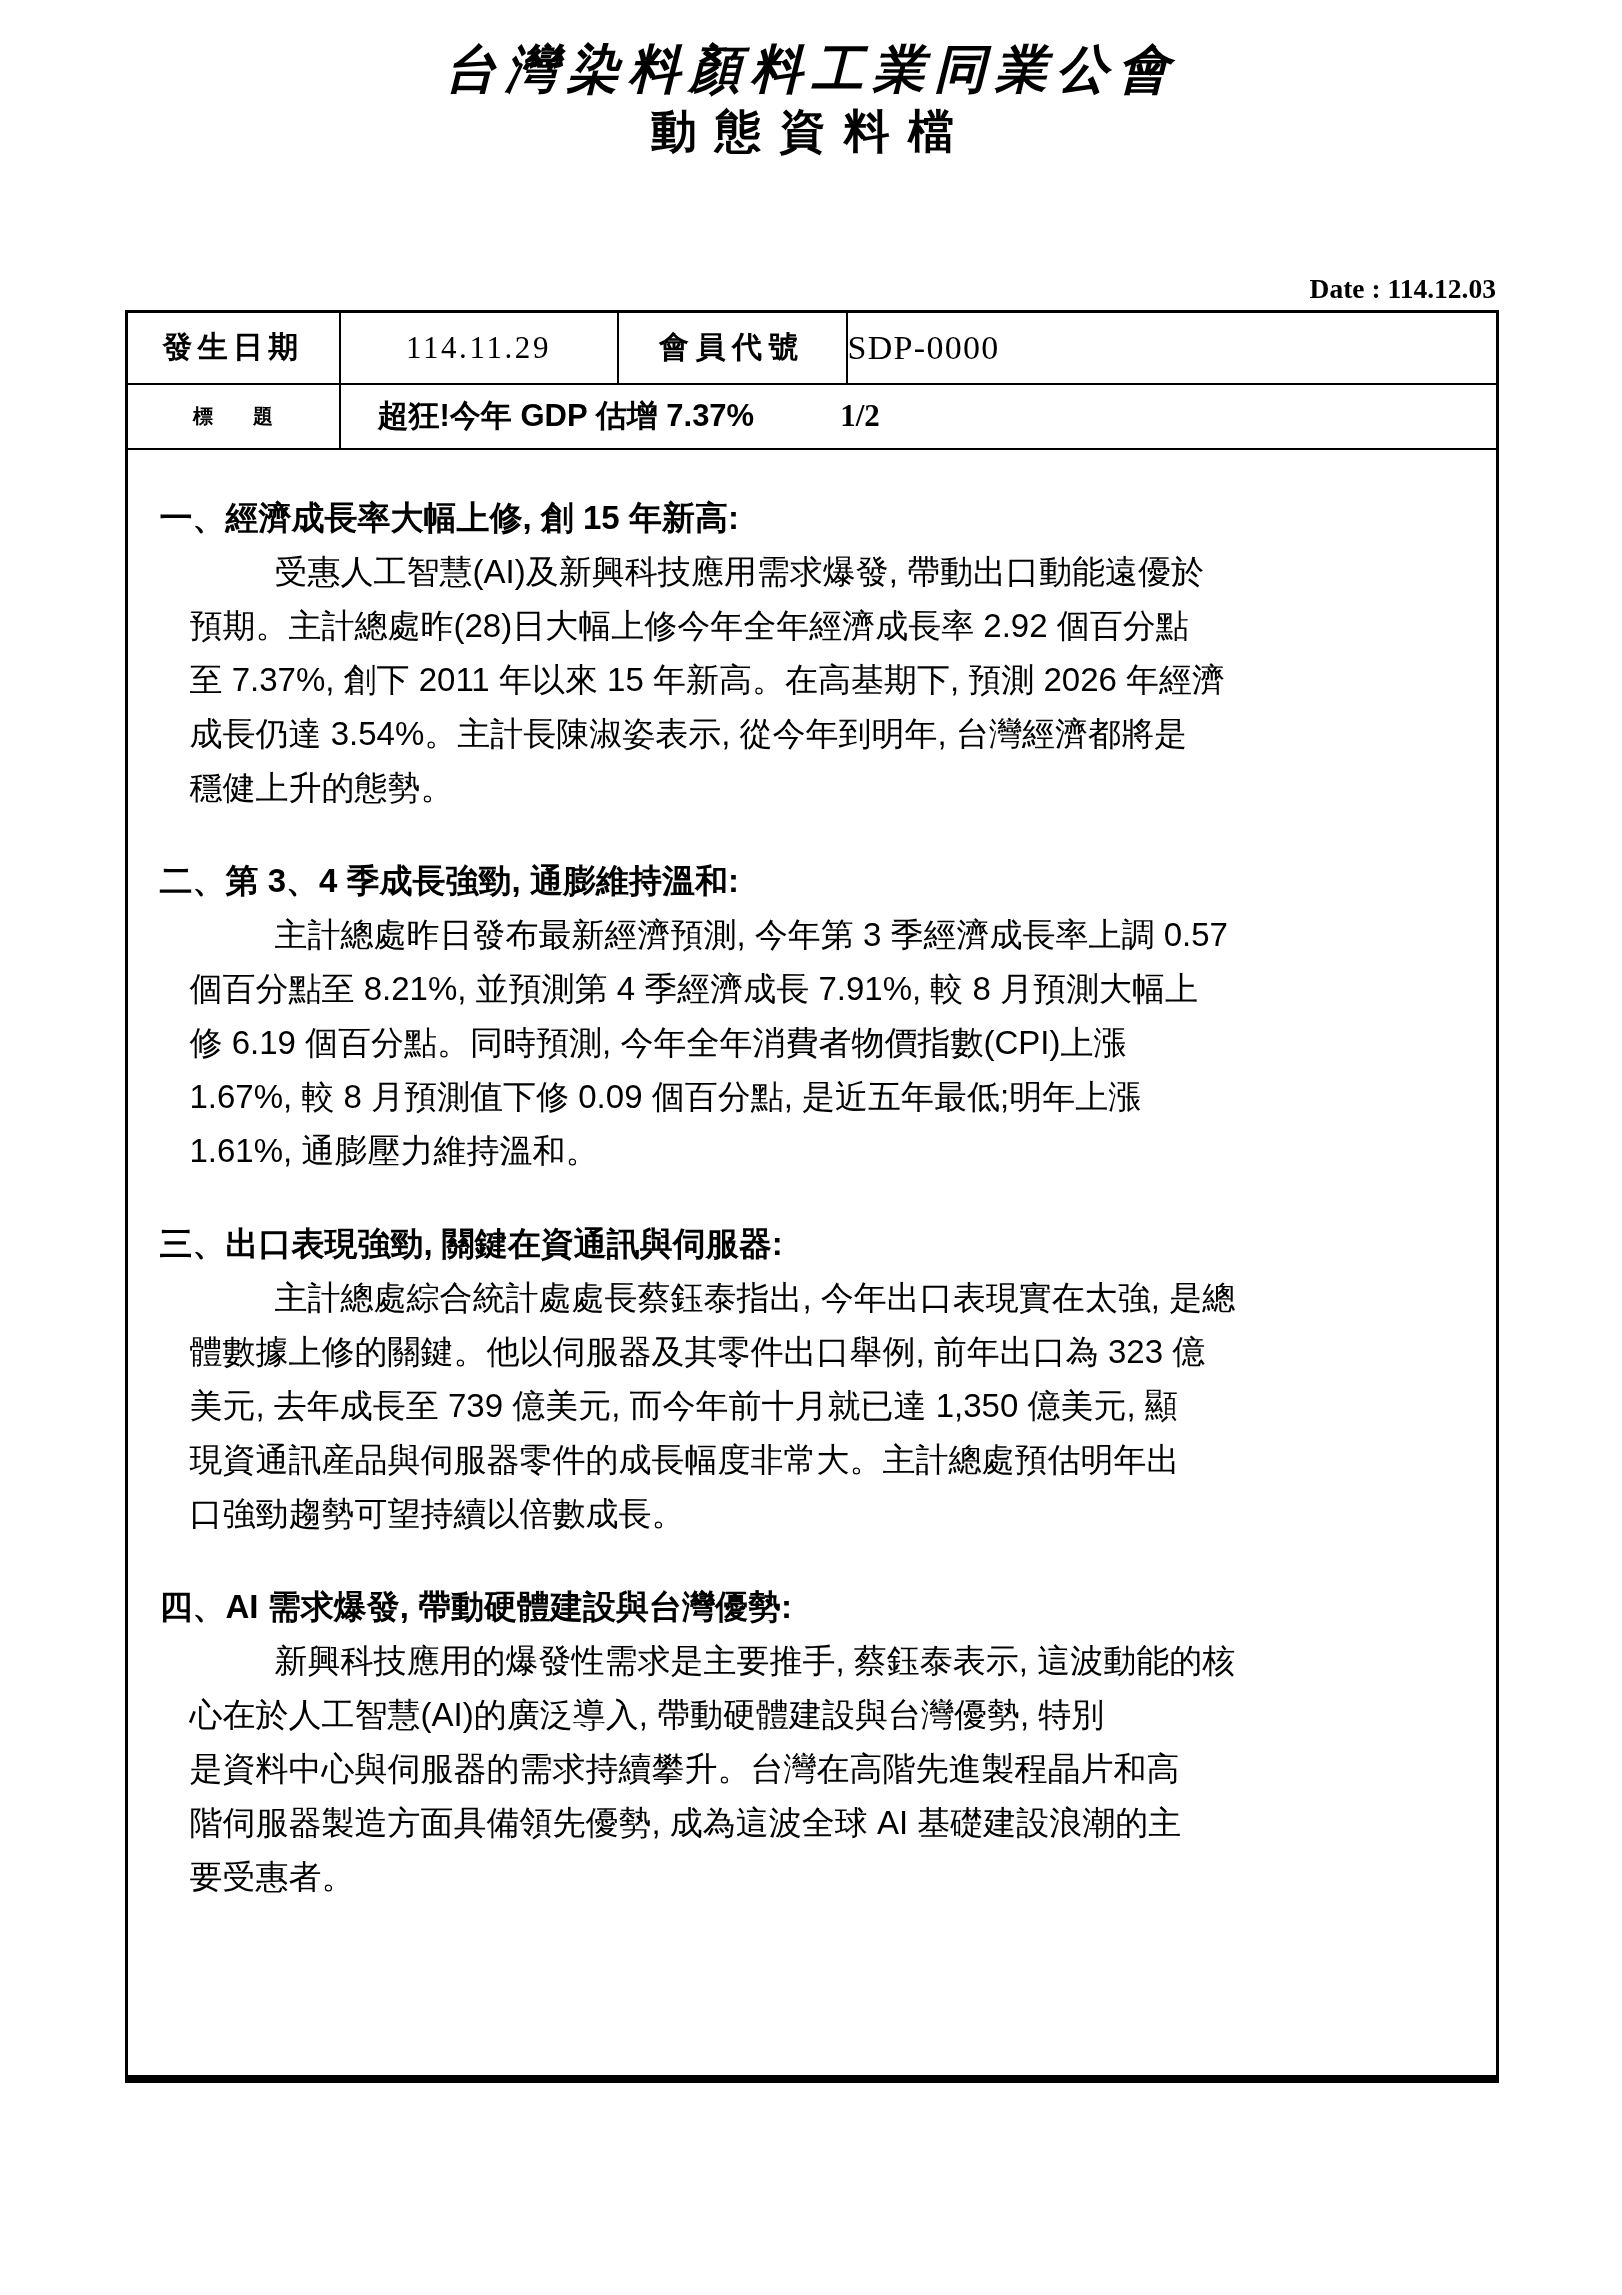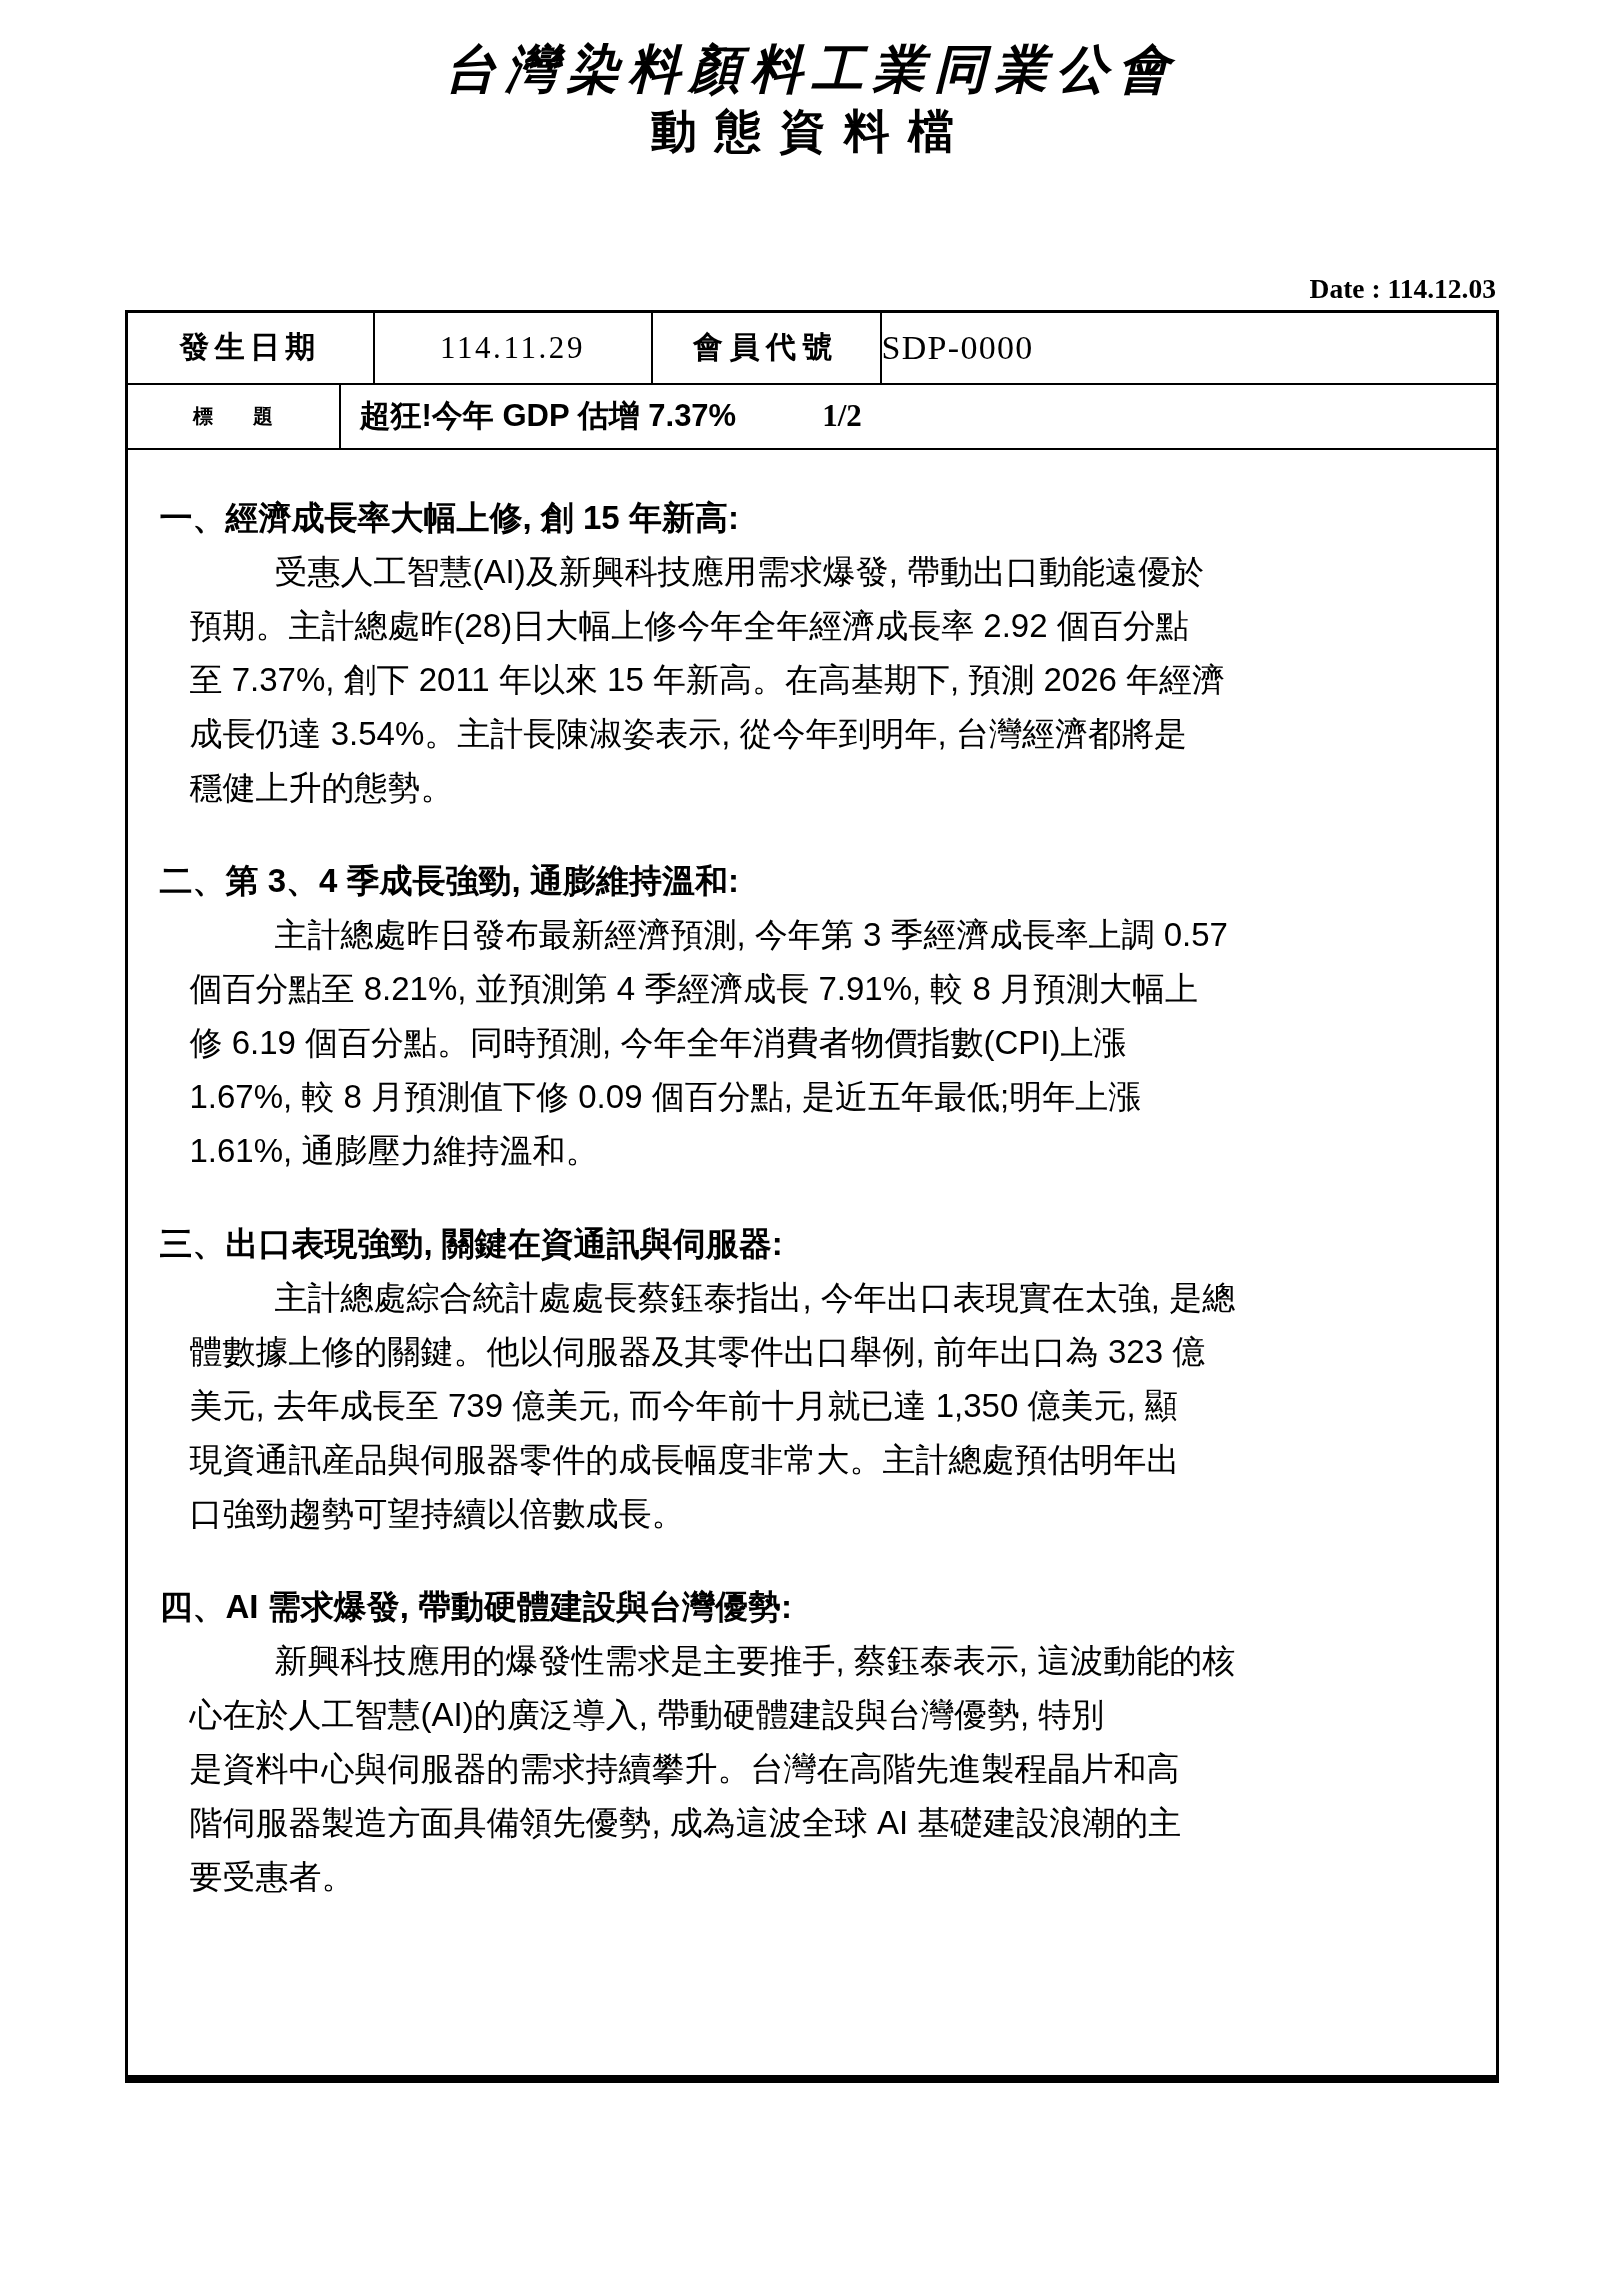--- a/index.html
+++ b/index.html
@@ -57,21 +57,21 @@
   .info-row2 {
     display: flex;
     height: 65px;
     border-bottom: 2.6px solid #000;
   }
   .cell {
     display: flex;
     align-items: center;
   }
   .cell-occur-label {
-    width: 247px;
+    width: 213px;
     justify-content: center;
     font-weight: bold;
     font-size: 30px;
     letter-spacing: 5.2px;
     border-right: 2px solid #000;
   }
   .cell-occur-value {
     width: 278px;
     justify-content: center;
     font-family: "Liberation Serif", serif;
@@ -95,21 +95,21 @@
   }
   .cell-subject-label {
     width: 213px;
     justify-content: center;
     font-weight: bold;
     font-size: 20px;
     border-right: 2px solid #000;
   }
   .cell-subject-value {
     flex: 1;
-    padding-left: 19px;
+    padding-left: 37px;
     font-weight: bold;
     font-size: 31px;
   }
   .page-indicator {
     font-family: "Liberation Serif", serif;
     font-weight: bold;
     font-size: 31px;
     margin-left: 86px;
   }
   .body-cell {

